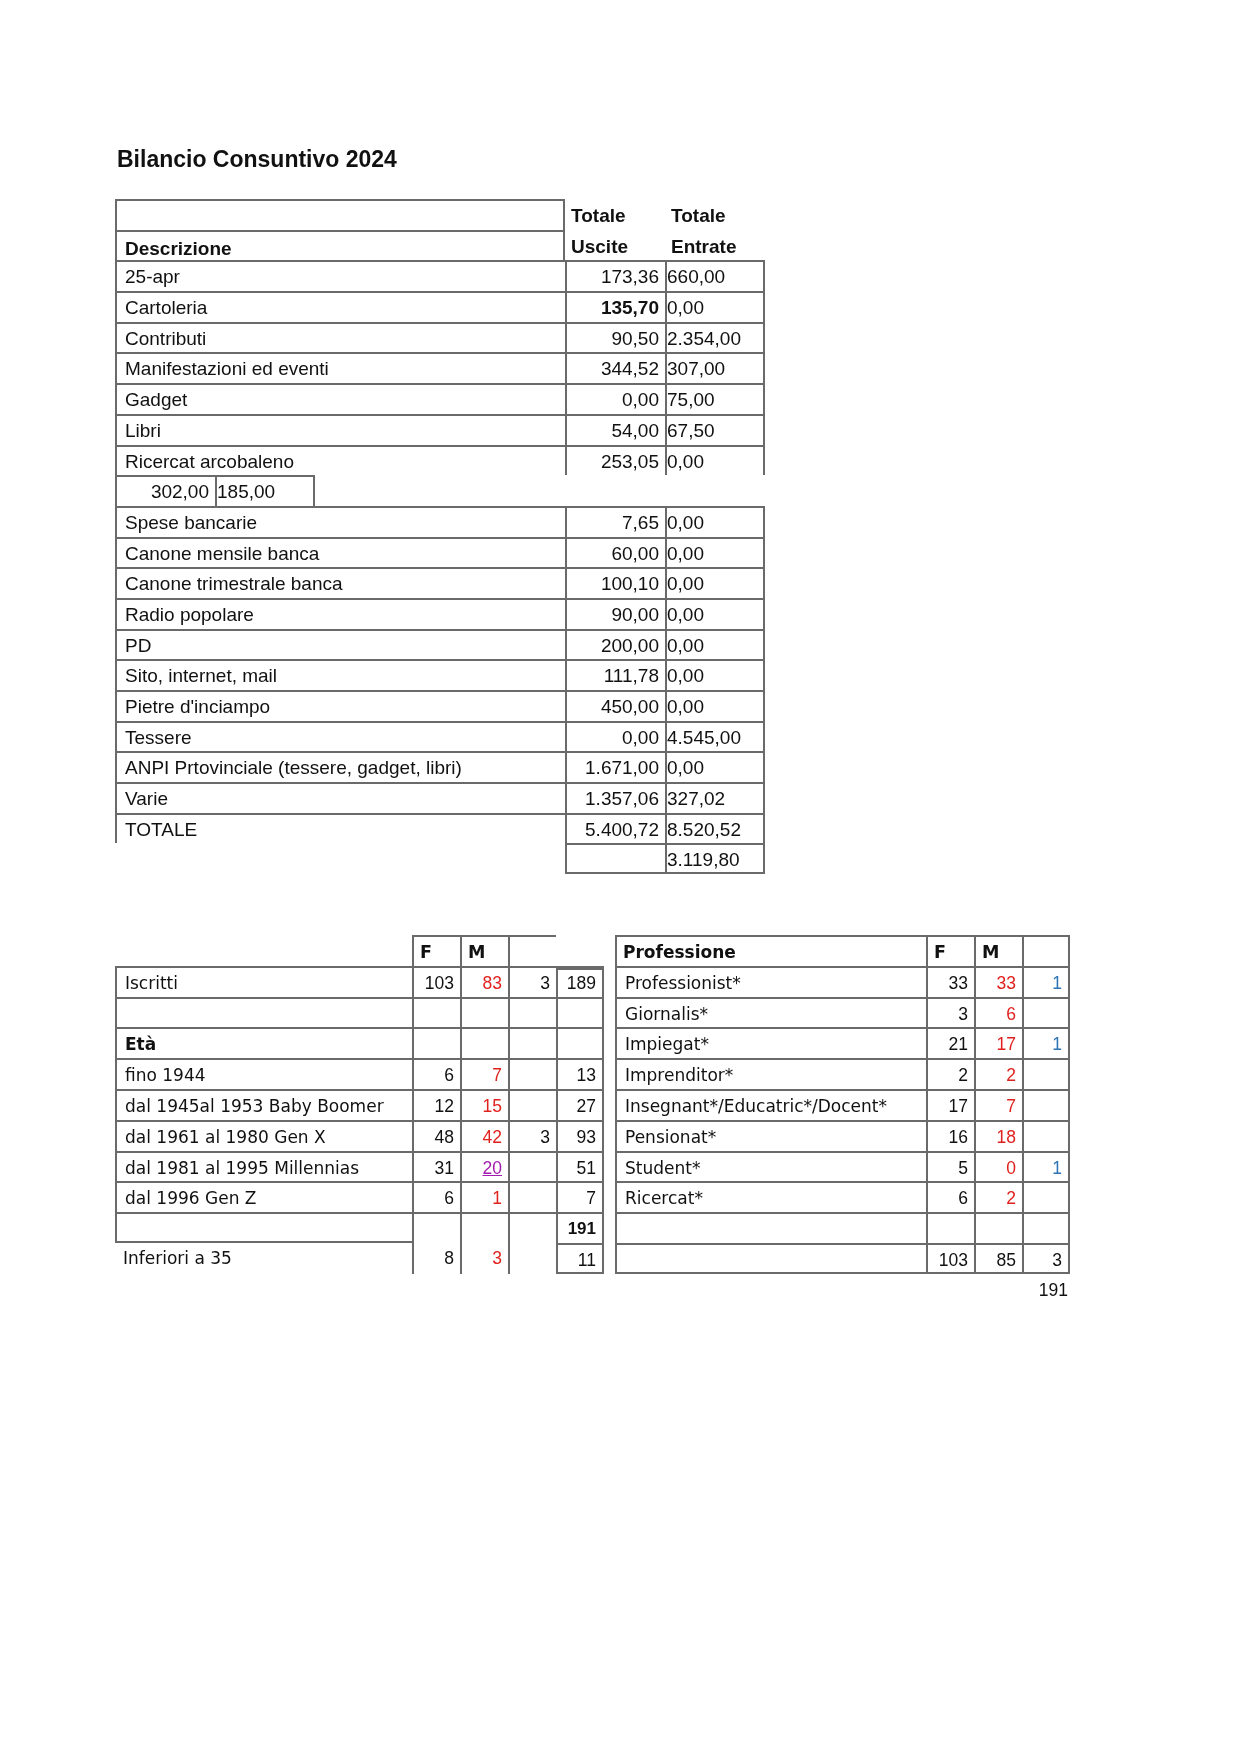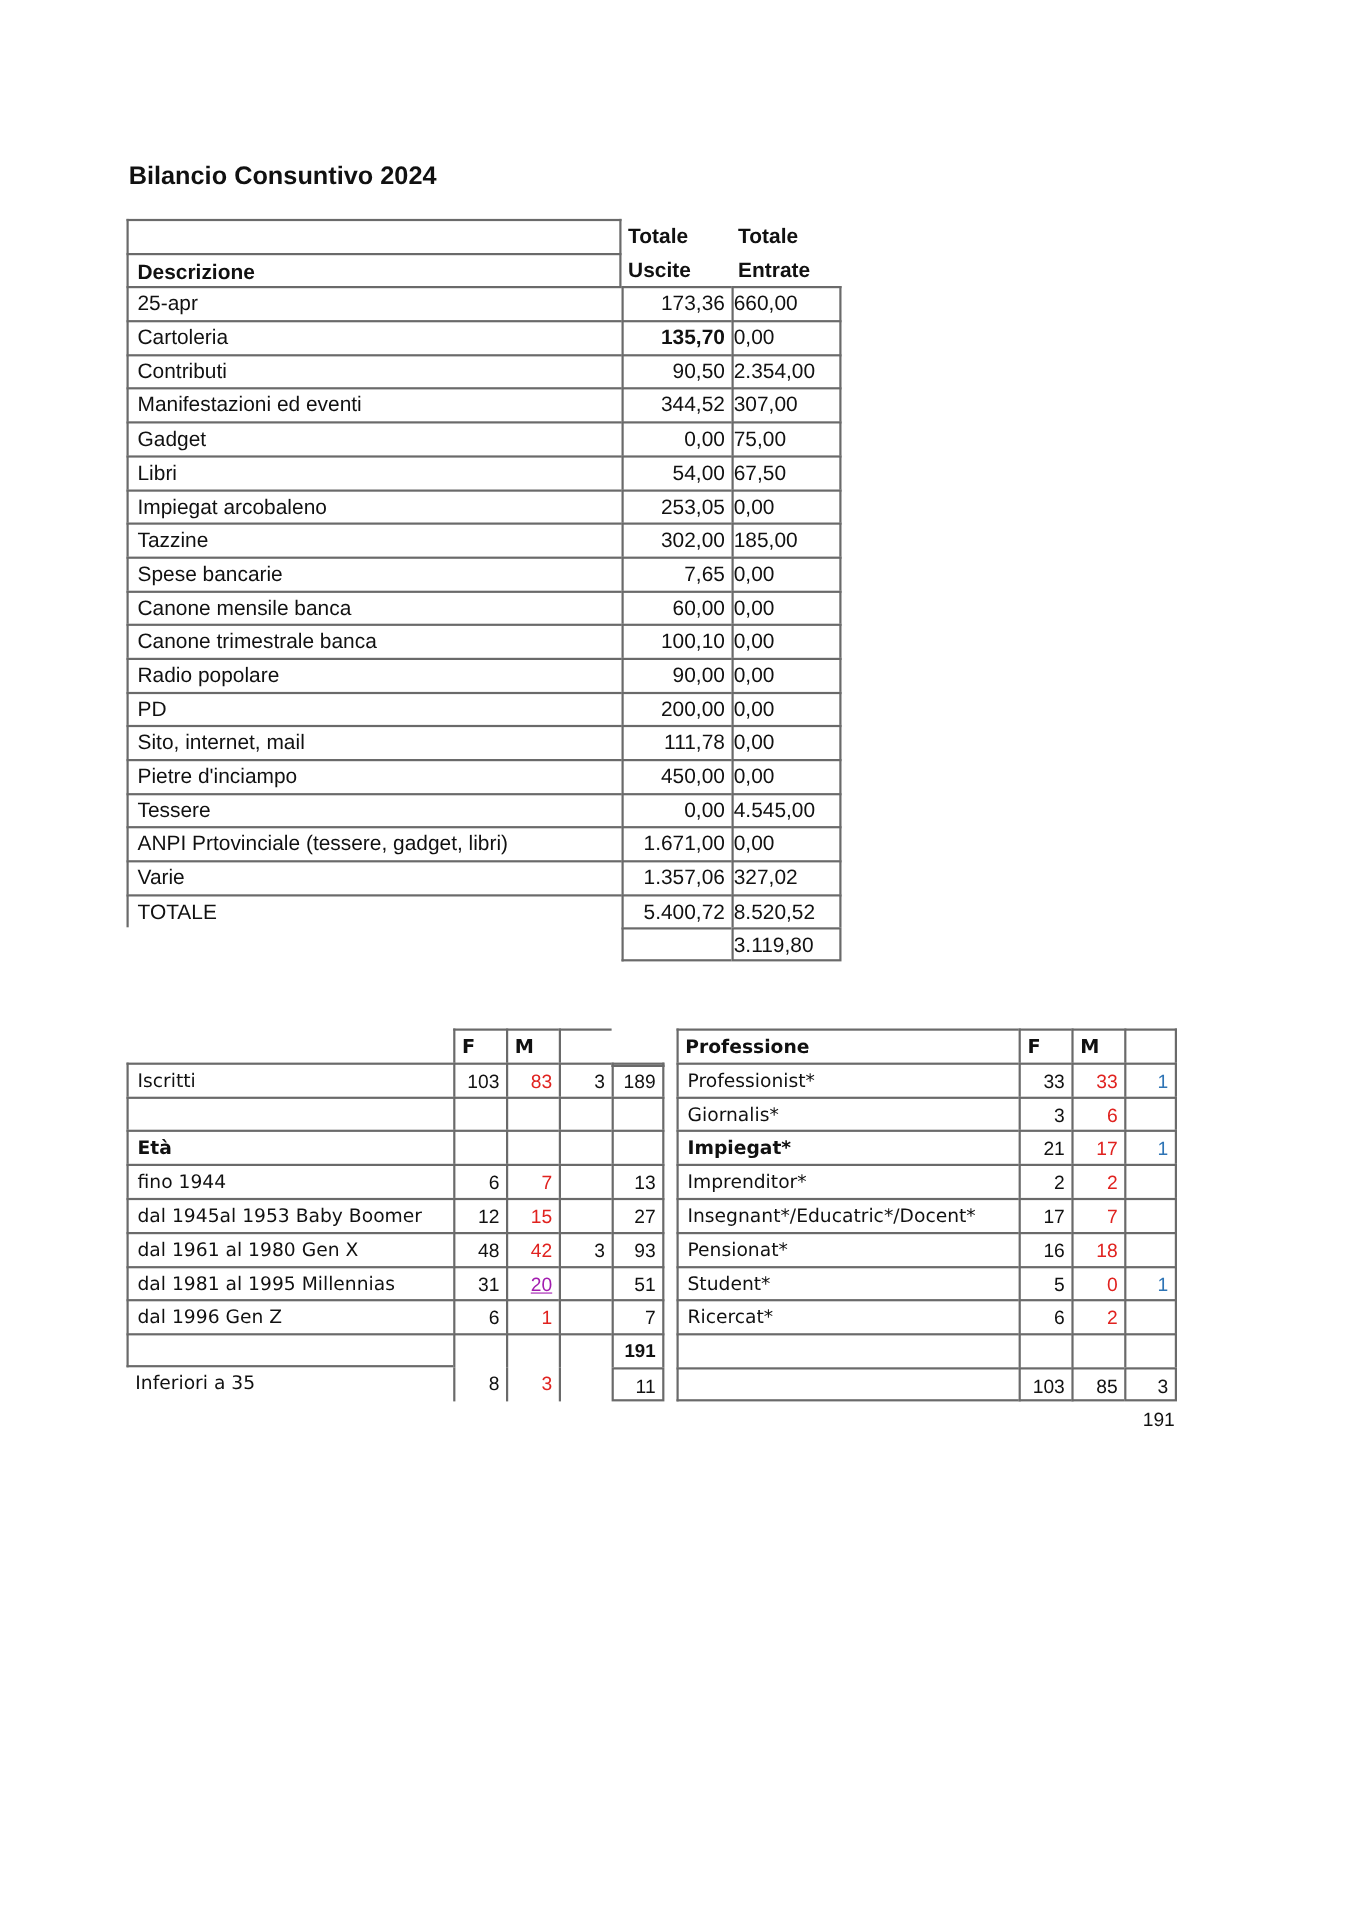--- a/index.html
+++ b/index.html
@@ -82,26 +82,25 @@
         <div class="c c1 ln bt bl" style="border-color: rgb(106, 106, 106);">Gadget</div>
         <div class="c c2 ln bt bl" style="border-color: rgb(106, 106, 106);">0,00</div>
         <div class="c c3 ln bt bl br" style="border-color: rgb(106, 106, 106);">75,00</div>
       </div>
       <div class="row">
         <div class="c c1 ln bt bl" style="border-color: rgb(106, 106, 106);">Libri</div>
         <div class="c c2 ln bt bl" style="border-color: rgb(106, 106, 106);">54,00</div>
         <div class="c c3 ln bt bl br" style="border-color: rgb(106, 106, 106);">67,50</div>
       </div>
       <div class="row">
-        <div class="c c1 ln bt bl" style="border-color: rgb(106, 106, 106);">Impiegat arcobaleno</div>
+        <div class="c c1 ln bt bl" style="border-color: rgb(106, 106, 106);">Ricercat arcobaleno</div>
         <div class="c c2 ln bt bl" style="border-color: rgb(106, 106, 106);">253,05</div>
         <div class="c c3 ln bt bl br" style="border-color: rgb(106, 106, 106);">0,00</div>
       </div>
       <div class="row">
-        <div class="c c1 ln bt bl" style="border-color: rgb(106, 106, 106);">Tazzine</div>
         <div class="c c2 ln bt bl" style="border-color: rgb(106, 106, 106);">302,00</div>
         <div class="c c3 ln bt bl br" style="border-color: rgb(106, 106, 106);">185,00</div>
       </div>
       <div class="row">
         <div class="c c1 ln bt bl" style="border-color: rgb(106, 106, 106);">Spese bancarie</div>
         <div class="c c2 ln bt bl" style="border-color: rgb(106, 106, 106);">7,65</div>
         <div class="c c3 ln bt bl br" style="border-color: rgb(106, 106, 106);">0,00</div>
       </div>
       <div class="row">
         <div class="c c1 ln bt bl" style="border-color: rgb(106, 106, 106);">Canone mensile banca</div>
@@ -257,21 +256,21 @@
         <div class="c n ln bt bl red" style="color: rgb(224, 34, 31); border-color: rgb(106, 106, 106);">33</div>
         <div class="c n ln bt bl br blue" style="color: rgb(46, 116, 181); border-color: rgb(106, 106, 106);">1</div>
       </div>
       <div class="row">
         <div class="c lab ln bt bl" style="border-color: rgb(106, 106, 106);">Giornalis*</div>
         <div class="c n ln bt bl" style="border-color: rgb(106, 106, 106);">3</div>
         <div class="c n ln bt bl red" style="color: rgb(224, 34, 31); border-color: rgb(106, 106, 106);">6</div>
         <div class="c n ln bt bl br blue" style="color: rgb(46, 116, 181); border-color: rgb(106, 106, 106);"></div>
       </div>
       <div class="row">
-        <div class="c lab ln bt bl" style="border-color: rgb(106, 106, 106); font-weight: bold;">Impiegat*</div>
+        <div class="c lab ln bt bl" style="border-color: rgb(106, 106, 106);">Impiegat*</div>
         <div class="c n ln bt bl" style="border-color: rgb(106, 106, 106);">21</div>
         <div class="c n ln bt bl red" style="color: rgb(224, 34, 31); border-color: rgb(106, 106, 106);">17</div>
         <div class="c n ln bt bl br blue" style="color: rgb(46, 116, 181); border-color: rgb(106, 106, 106);">1</div>
       </div>
       <div class="row">
         <div class="c lab ln bt bl" style="border-color: rgb(106, 106, 106);">Imprenditor*</div>
         <div class="c n ln bt bl" style="border-color: rgb(106, 106, 106);">2</div>
         <div class="c n ln bt bl red" style="color: rgb(224, 34, 31); border-color: rgb(106, 106, 106);">2</div>
         <div class="c n ln bt bl br blue" style="color: rgb(46, 116, 181); border-color: rgb(106, 106, 106);"></div>
       </div>

